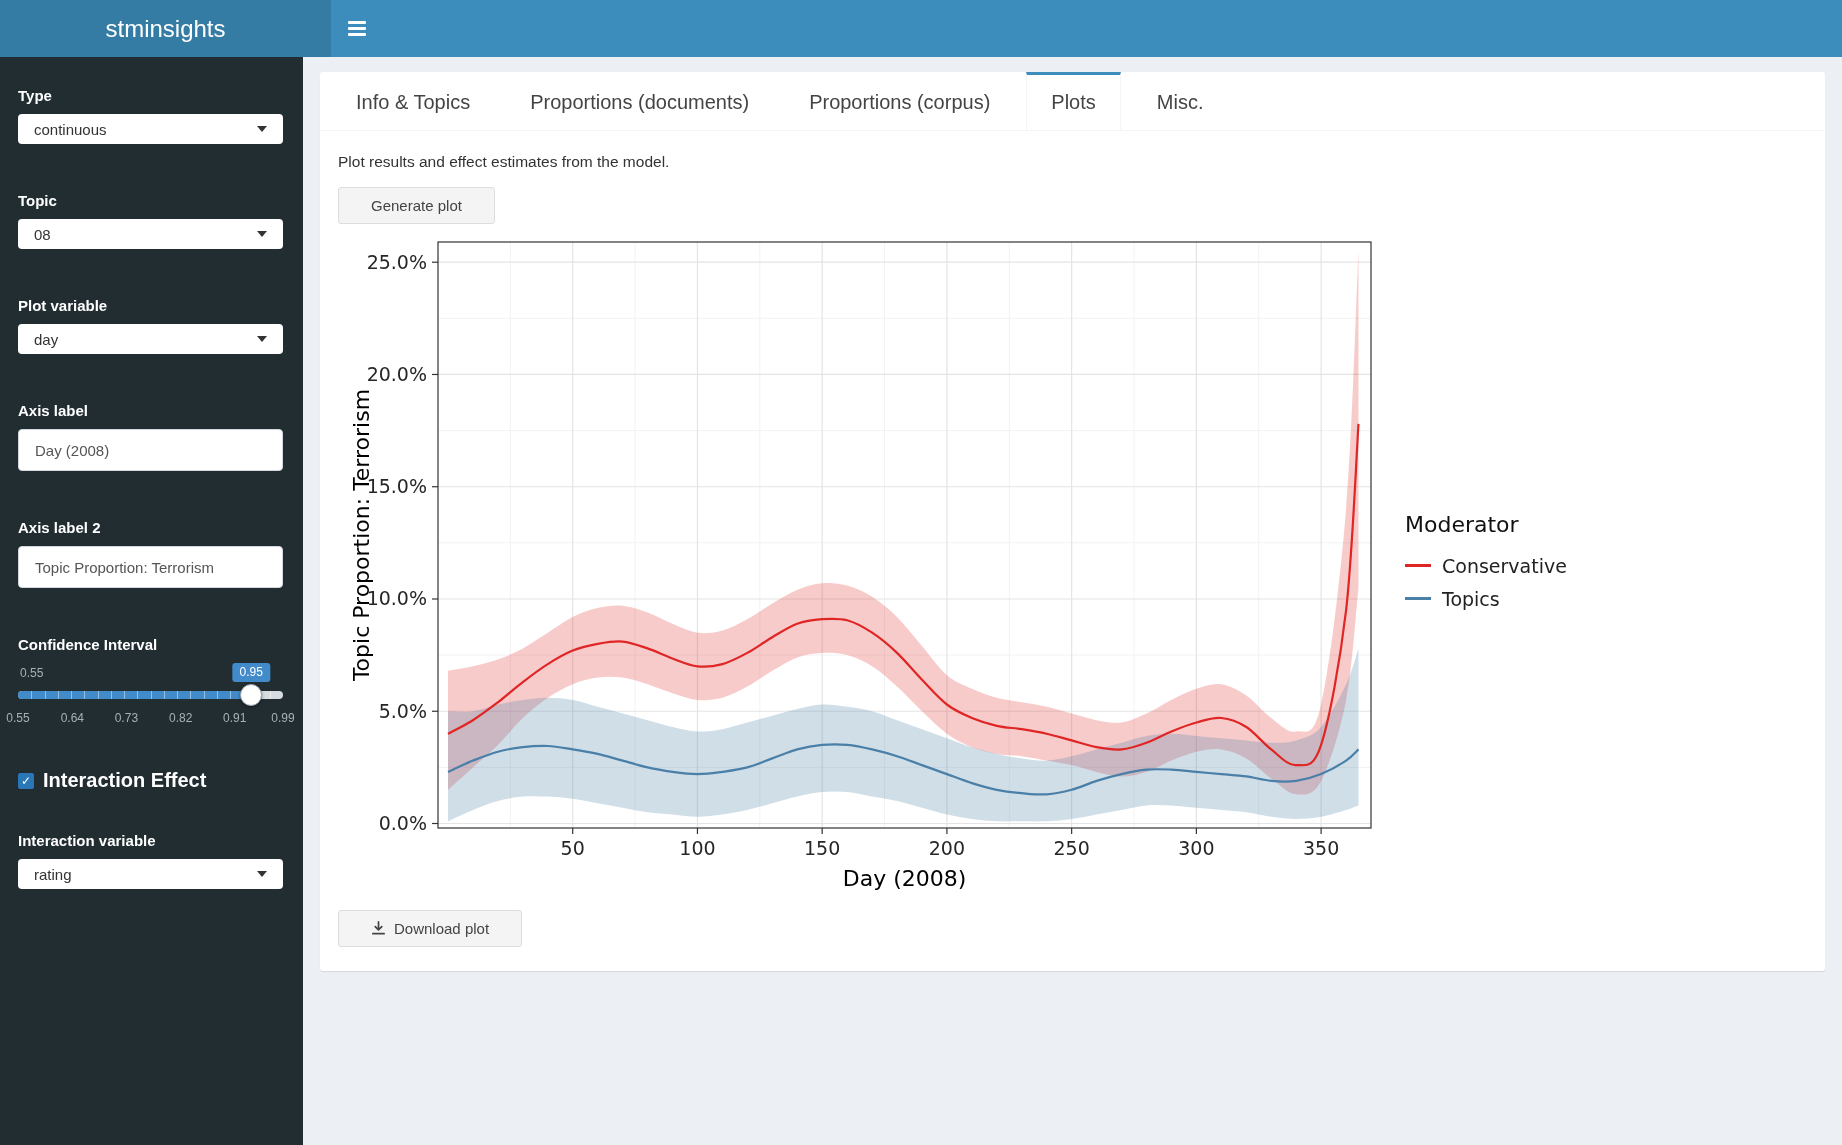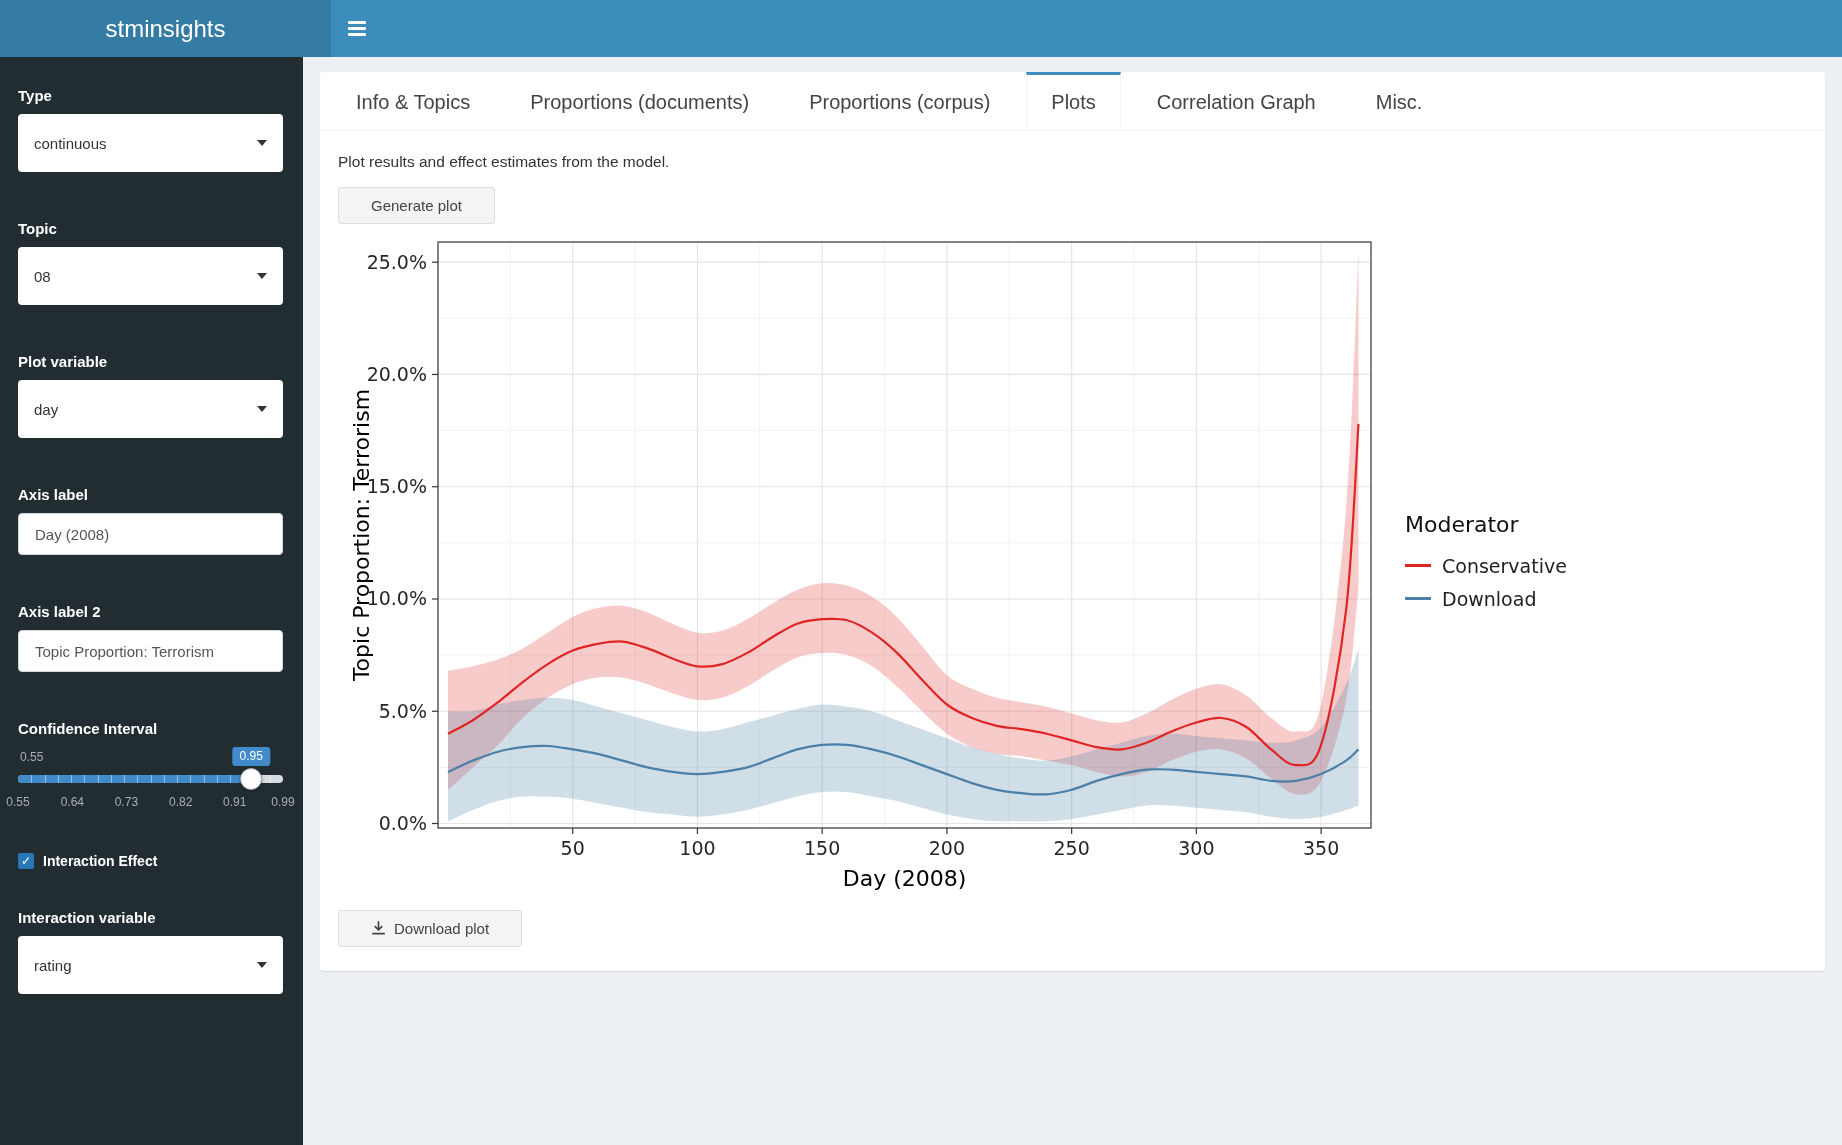--- a/index.html
+++ b/index.html
@@ -24,21 +24,21 @@
 
   
   .layout { display:flex; height:1088px; }
   .sidebar {
     width:303px; flex-shrink:0; background:#222d32;
     padding:30px 20px 0 18px;
   }
   .form-group { margin-bottom:48px; }
   .control-label { display:block; color:#fff; font-weight:bold; font-size:15px; margin-bottom:10px; }
   .select-box {
-    height:58px; background:#fff; border-radius:4px; display:flex;
+    height:30px; background:#fff; border-radius:4px; display:flex;
     align-items:center; justify-content:space-between; padding:0 16px;
     font-size:15px; color:#333; cursor:pointer;
   }
   .caret { width:0; height:0; border-left:5px solid transparent; border-right:5px solid transparent; border-top:6px solid #333; }
   .text-input {
     width:100%; height:42px; background:#fff; border:1px solid #d2d6de; border-radius:4px;
     padding:0 16px; font-size:15px; color:#555; font-family:inherit; outline:none;
   }
 
   
@@ -62,21 +62,21 @@
   .slider-grid-label { position:absolute; top:2px; transform:translateX(-50%); font-size:12px; color:#a7b0b5; }
 
   
   .checkbox-row { display:flex; align-items:center; gap:9px; margin-bottom:40px; cursor:pointer; }
   .checkbox {
     width:16px; height:16px; border-radius:2px; background:#fff; border:1px solid #aaa;
     display:flex; align-items:center; justify-content:center; color:transparent; font-size:12px;
   }
   .checkbox.checked { background:#2a77b8; border-color:#2a77b8; color:#fff; }
   .checkbox.checked::after { content:"✓"; line-height:1; }
-  .checkbox-label { color:#fff; font-size:14px; font-weight:bold; }
+  .checkbox-label { color:#fff; font-size:20px; font-weight:bold; }
 
   
   .main { flex:1; padding:15px 17px 0; }
   .card { background:#fff; border-radius:3px; box-shadow:0 1px 1px rgba(0,0,0,0.1); }
   .tab-bar { display:flex; border-bottom:1px solid #f4f4f4; }
   .tab {
     padding:0 24px; height:58px; line-height:55px; font-size:20px; color:#444;
     cursor:pointer; border-top:3px solid transparent;margin-left:12px;
   }
   .tab.active {
@@ -205,21 +205,20 @@
 
   </aside>
 
   <main class="main">
     <div class="card">
       <div class="tab-bar">
         <div class="tab">Info &amp; Topics</div>
         <div class="tab">Proportions (documents)</div>
         <div class="tab">Proportions (corpus)</div>
         <div class="tab active">Plots</div>
-        <div class="tab">Correlation Graph</div>
         <div class="tab">Misc.</div>
       </div>
       <div class="card-body">
         <p class="desc">Plot results and effect estimates from the model.</p>
         <button class="btn">Generate plot</button>
 
         <div class="plot-row">
           <svg id="plot-svg" width="1041" height="656">
               <rect x="100" y="4" width="933" height="586" fill="#ffffff"></rect>
               <defs>
@@ -289,21 +288,21 @@
               <text x="0" y="7" text-anchor="middle" font-size="22" fill="#000" font-family="DejaVu Sans, sans-serif" transform="translate(24 297) rotate(-90)">Topic Proportion:  Terrorism</text>
             </svg>
           <div class="legend">
             <div class="legend-title">Moderator</div>
             <div class="legend-item">
               <span class="legend-key" style="background: rgb(224, 37, 37);"></span>
               <span>Conservative</span>
             </div>
             <div class="legend-item">
               <span class="legend-key" style="background: rgb(74, 127, 168);"></span>
-              <span>Download</span>
+              <span>Topics</span>
             </div>
           </div>
         </div>
 
         <div class="download-row">
           <button class="btn">
             <svg width="15" height="15" viewBox="0 0 16 16">
               <path d="M8 1v8M4.5 6L8 9.5 11.5 6M2 13.5h12" stroke="#444" stroke-width="1.8" fill="none" stroke-linecap="round" stroke-linejoin="round"></path>
             </svg>
             <span>Download plot</span>

